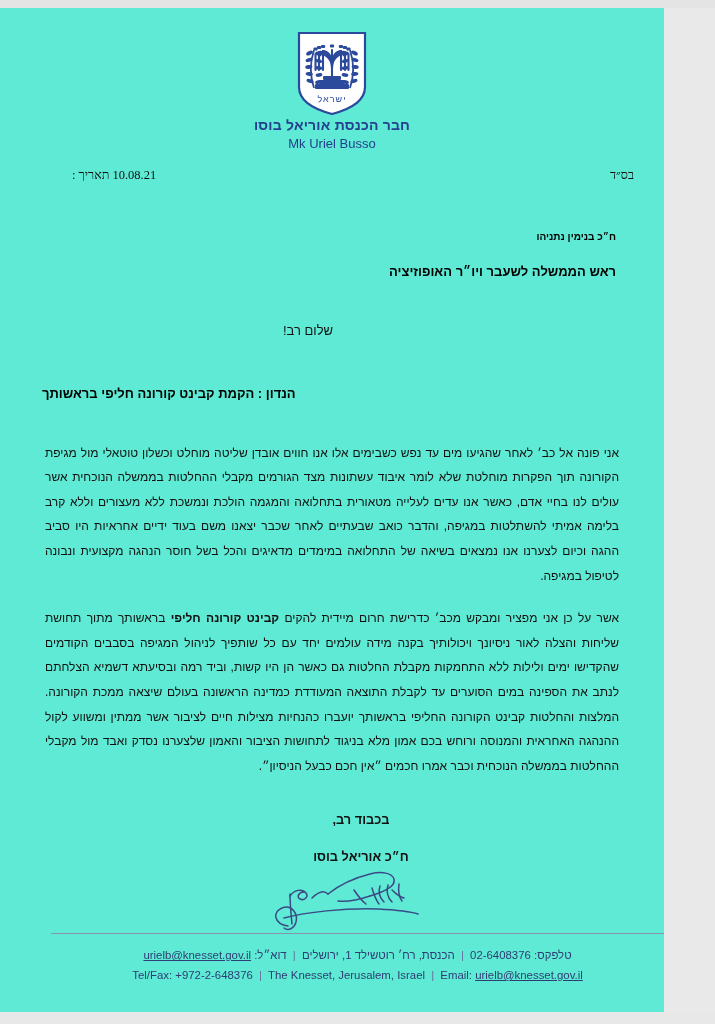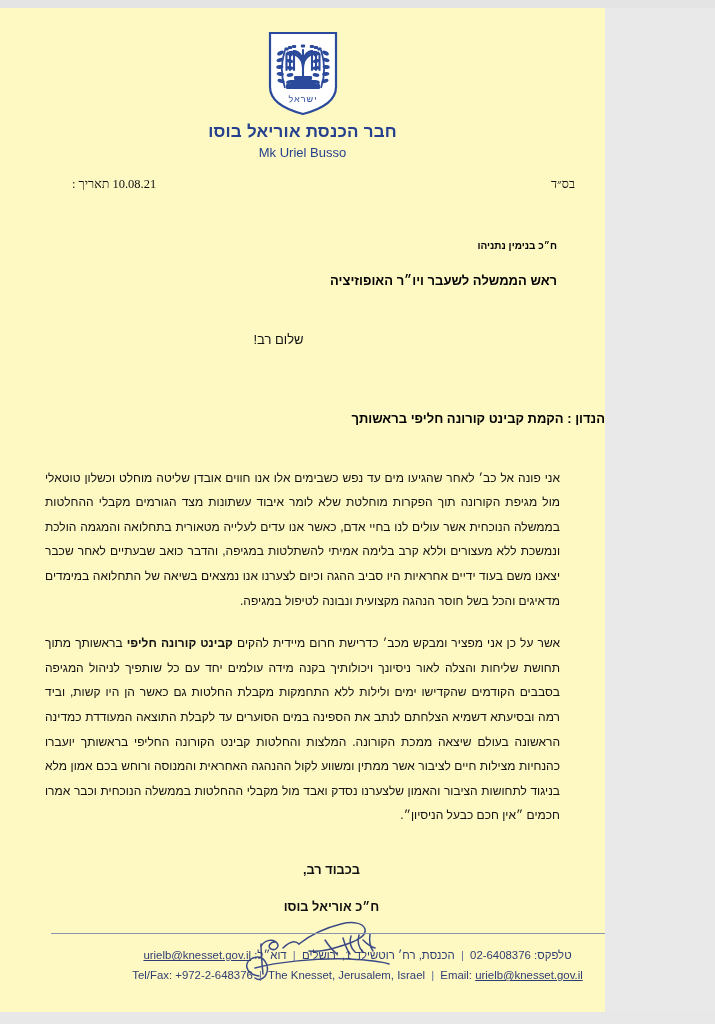--- a/index.html
+++ b/index.html
@@ -10,23 +10,23 @@
   body {
     width: 715px;
     height: 1024px;
     font-family: "Liberation Sans", "DejaVu Sans", sans-serif;
     overflow: hidden;
   }
   .page {
     position: absolute;
     top: 8px;
     left: 0;
-    width: 605px;
+    width: 664px;
     height: 1004px;
-    background: #fef9c3;
+    background: #5eead4;
     box-sizing: border-box;
     overflow: hidden;
   }
   .top-strip {
     position: absolute;
     top: 0; left: 0;
     width: 715px; height: 8px;
     background: #e4e4e4;
   }
   .bottom-strip {
@@ -39,25 +39,24 @@
   
   .letterhead {
     text-align: center;
     padding-top: 22px;
   }
   .emblem {
     display: block;
     margin: 0 auto;
   }
   .lh-name-he {
-    font-size: 17px;
+    font-size: 14px;
     font-weight: bold;
     color: #24408e;
     letter-spacing: 0.2px;
-    margin-top: 5px;
     line-height: 1.35;
   }
   .lh-name-en {
     font-size: 13px;
     font-weight: normal;
     color: #24408e;
     direction: ltr;
     line-height: 1.35;
   }
 
@@ -113,22 +112,22 @@
   .greeting {
     margin-top: 44px;
     padding-right: 48px;
     text-align: center;
     font-size: 13px;
     color: #111;
   }
 
   
   .subject {
-    margin-top: 64px;
-    text-align: right;
+    margin-top: 48px;
+    text-align: left;
     font-size: 13px;
     font-weight: bold;
     color: #000;
     padding-left: 42px;
   }
 
   
   .body {
     margin-top: 40px;
     padding: 0 45px 0 45px;

